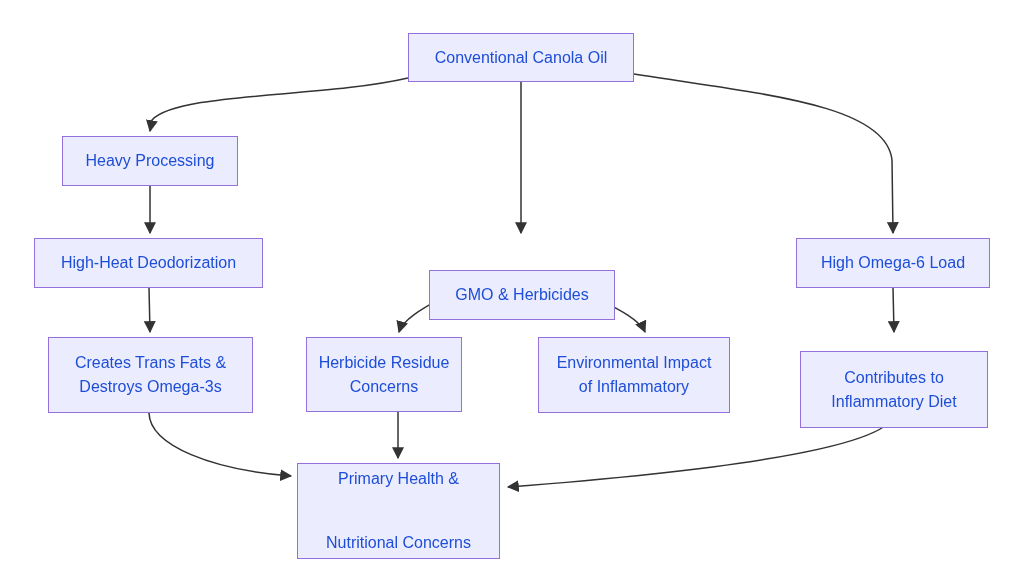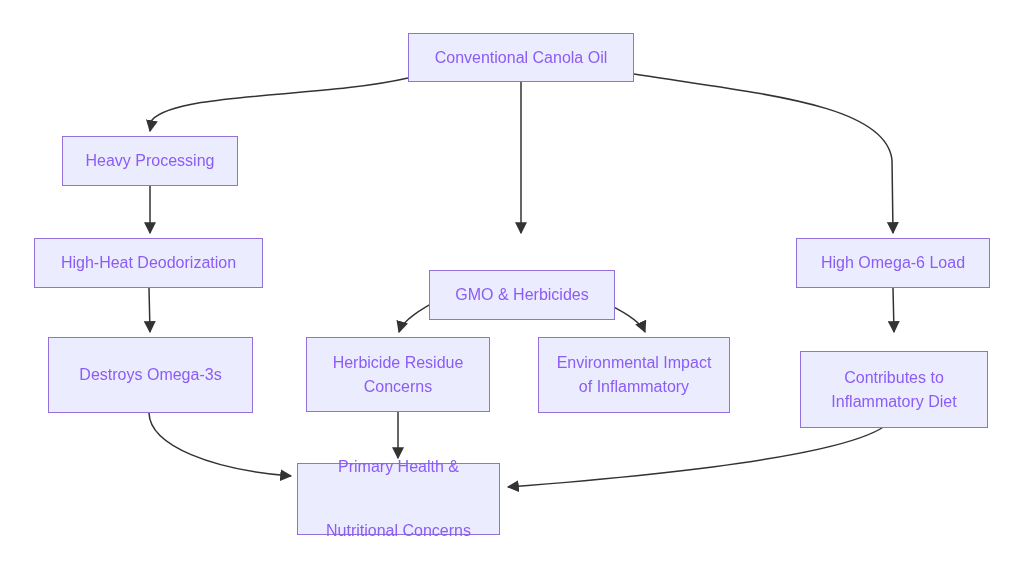--- a/index.html
+++ b/index.html
@@ -23,40 +23,40 @@
   .edge {
     fill: none;
     stroke: #333333;
     stroke-width: 1.5px;
   }
   .node {
     position: absolute;
     box-sizing: border-box;
     background: #ECECFF;
     border: 1px solid #9370DB;
-    color: #8b5cf6;
+    color: #1d4ed8;
     font-size: 16px;
     line-height: 24px;
     display: flex;
     flex-direction: column;
     align-items: center;
     justify-content: center;
     text-align: center;
     white-space: nowrap;
   }
   .n-root      { left: 408px; top: 33px;  width: 226px; height: 49px; }
   .n-heavy     { left: 62px;  top: 136px; width: 176px; height: 50px; }
   .n-deodor    { left: 34px;  top: 238px; width: 229px; height: 50px; }
   .n-transfats { left: 48px;  top: 337px; width: 205px; height: 76px; }
   .n-gmo       { left: 429px; top: 238px; width: 186px; height: 50px; margin-top: 32px; }
-  .n-herbres   { left: 306px; top: 337px; width: 184px; height: 75px; }
+  .n-herbres   { left: 306px; top: 337px; width: 156px; height: 75px; }
   .n-envimp    { left: 538px; top: 337px; width: 192px; height: 76px; }
   .n-omega6    { left: 796px; top: 238px; width: 194px; height: 50px; justify-content: center; }
   .n-inflam    { left: 800px; top: 351px; width: 188px; height: 77px; }
-  .n-primary   { left: 297px; top: 463px; width: 203px; height: 72px; gap: 40px; }
+  .n-primary   { left: 297px; top: 463px; width: 203px; height: 96px; gap: 40px; }
 </style>
 </head>
 <body>
 
 <div id="canvas">
 
   <svg id="edges" viewBox="0 0 1024 573" xmlns="http://www.w3.org/2000/svg">
     <defs>
       <marker id="arrowhead" viewBox="0 0 10 10" refX="9" refY="5" markerWidth="8" markerHeight="8" orient="auto">
         <path d="M0,0 L10,5 L0,10 z" fill="#333333"></path>
@@ -81,20 +81,21 @@
 
   <div class="node n-heavy">
     <span>Heavy Processing</span>
   </div>
 
   <div class="node n-deodor">
     <span>High-Heat Deodorization</span>
   </div>
 
   <div class="node n-transfats">
+    <span>Creates Trans Fats &amp;</span>
     <span>Destroys Omega-3s</span>
   </div>
 
   <div class="node n-gmo">
     <span>GMO &amp; Herbicides</span>
   </div>
 
   <div class="node n-herbres">
     <span>Herbicide Residue</span>
     <span>Concerns</span>

